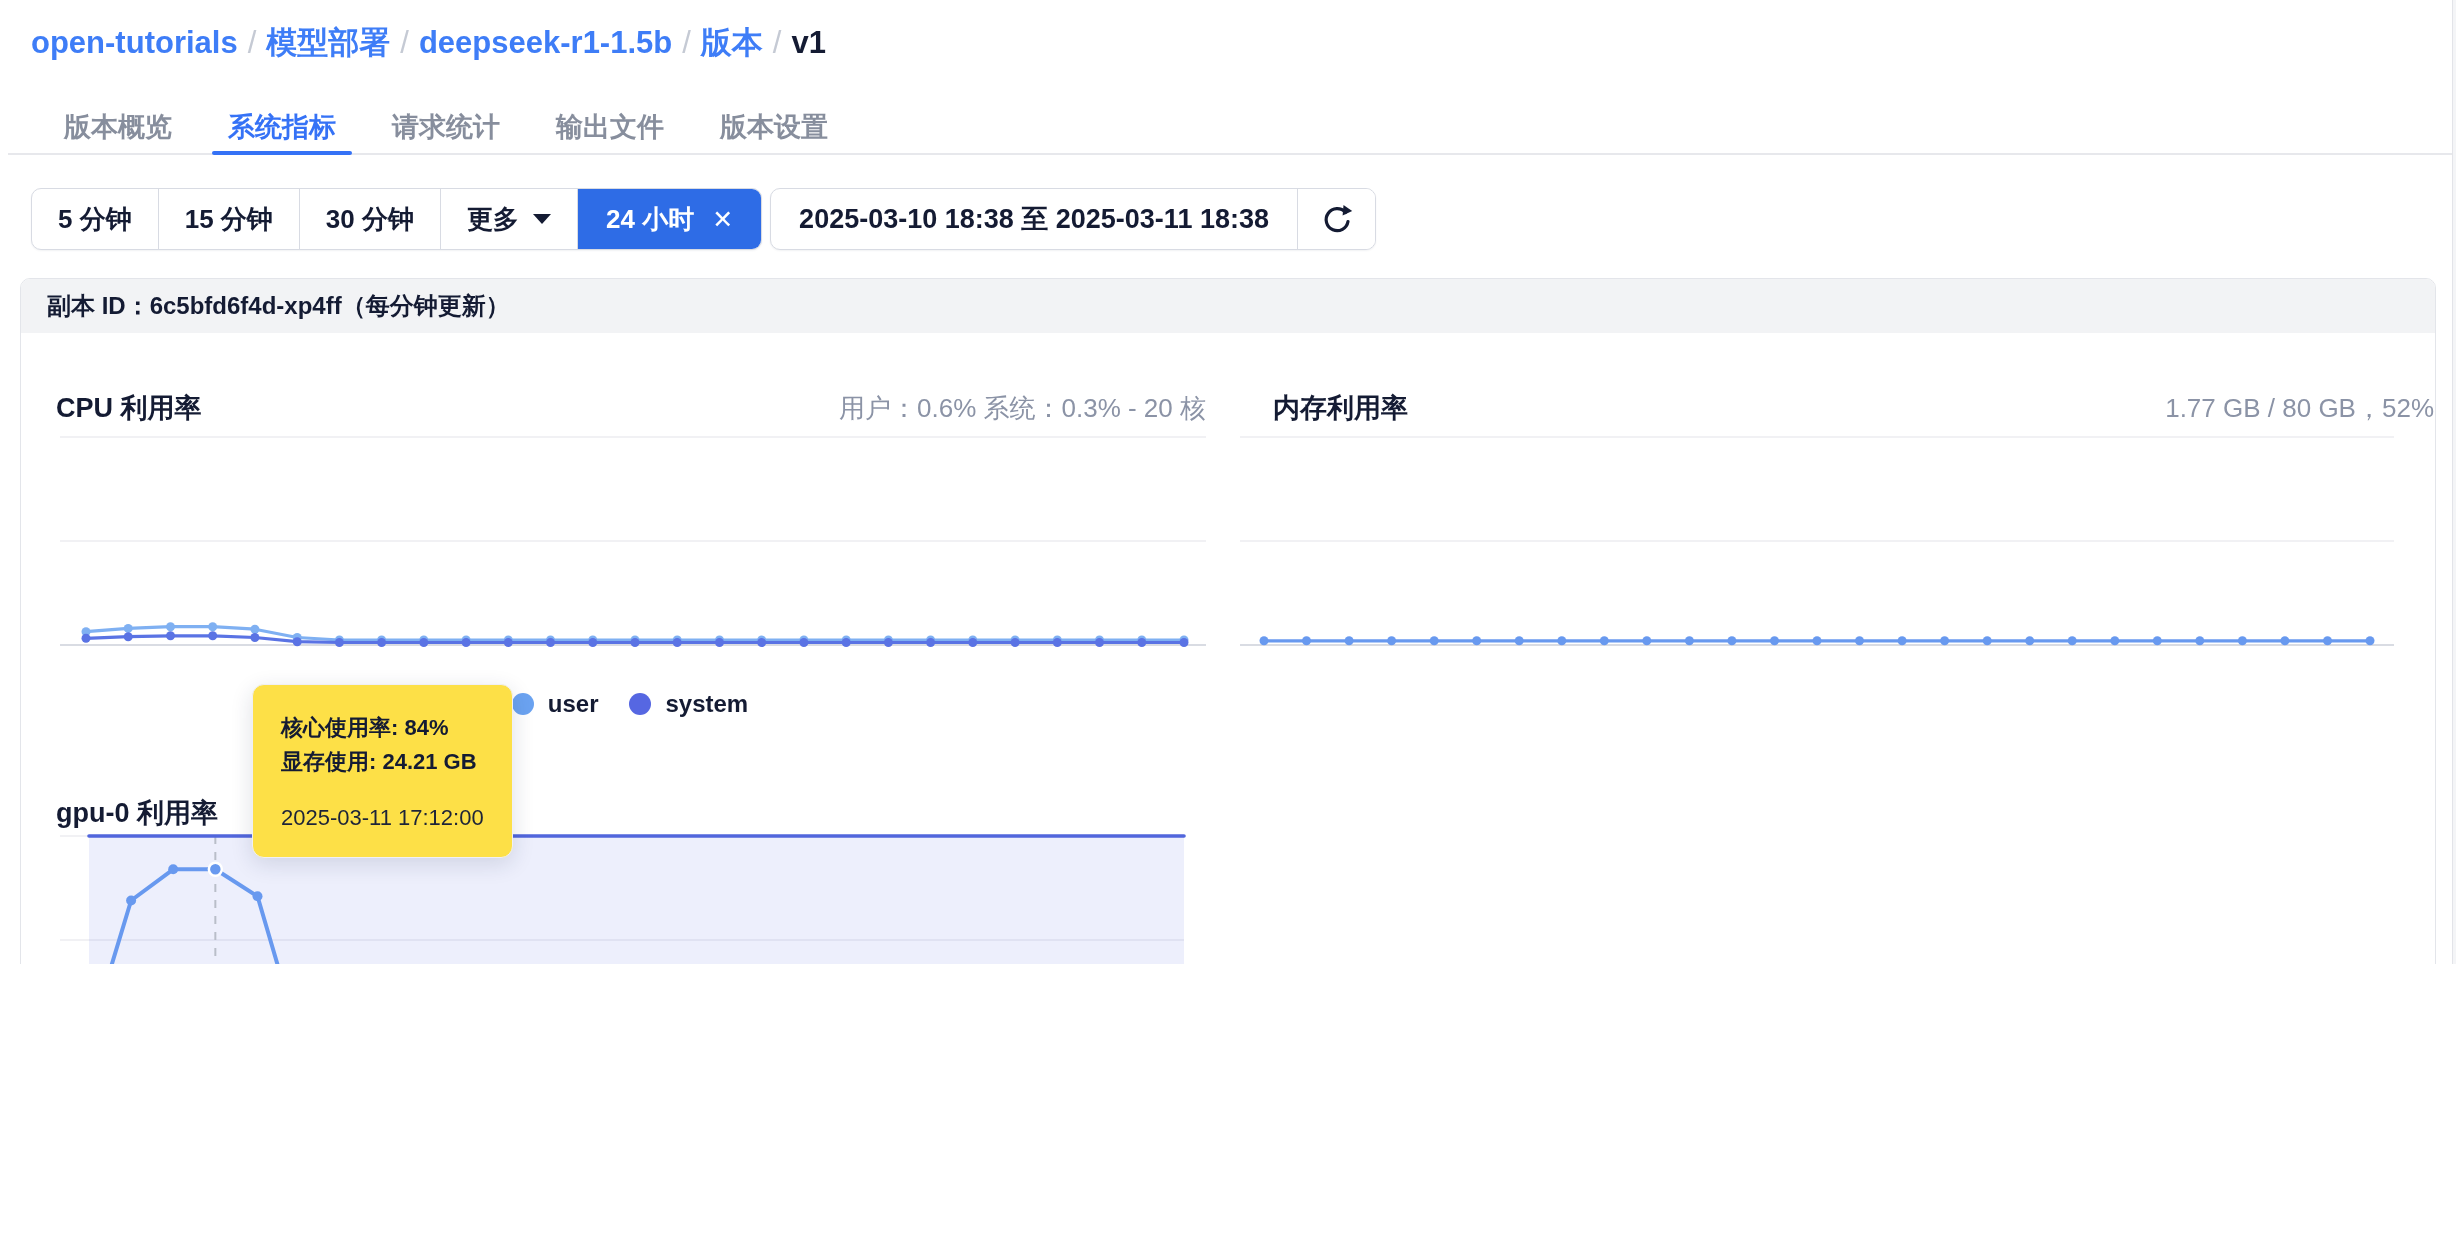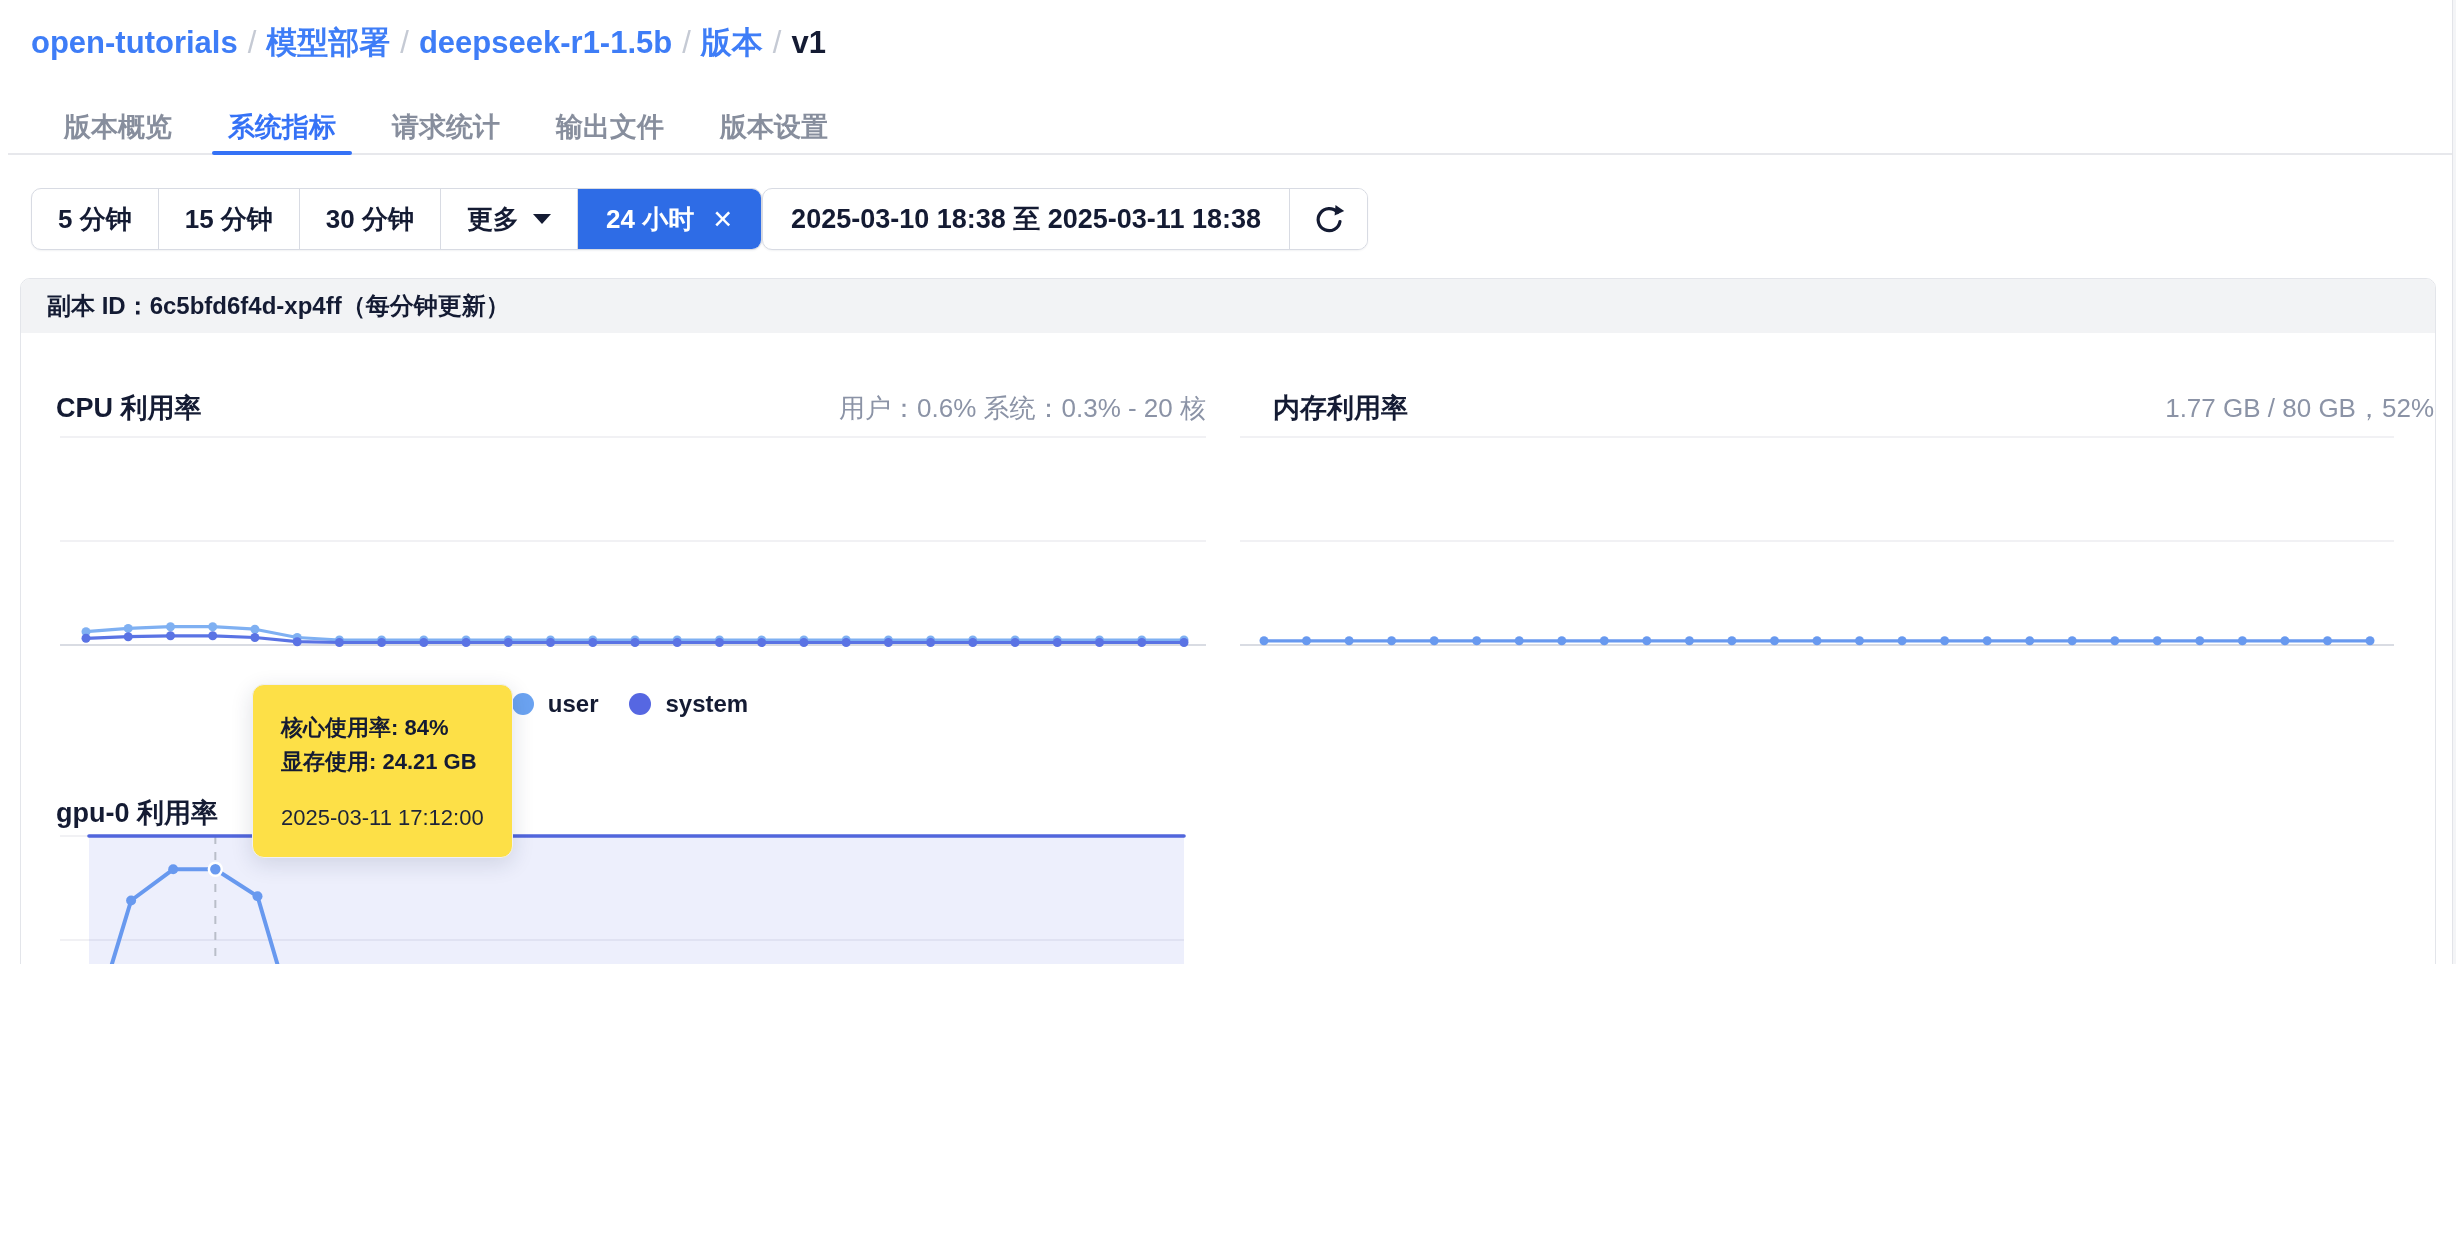--- a/index.html
+++ b/index.html
@@ -13,21 +13,21 @@
   .bc-item.current { color: #141b33; cursor: default; }
   .bc-sep { color: #c5cad4; font-weight: 500; padding: 0 10px; }
 
   
   .tabbar { position: absolute; left: 0; right: 4px; top: 101px; height: 54px; border-bottom: 2px solid #e7e8ec; padding-left: 56px; display: flex; gap: 56px; margin-left: 8px; }
   .tab { position: relative; font-size: 27px; font-weight: 600; color: #878e9d; line-height: 52px; cursor: pointer; white-space: nowrap; }
   .tab.active { color: #3572f6; font-weight: 700; }
   .tab.active::after { content: ""; position: absolute; left: -16px; right: -16px; bottom: -2px; height: 4px; background: #3572f6; border-radius: 2px; }
 
   
-  .toolbar { position: absolute; left: 31px; top: 188px; height: 62px; display: flex; gap: 0; }
+  .toolbar { position: absolute; left: 31px; top: 188px; height: 62px; display: flex; gap: 8px; }
   .btn-group { display: flex; align-items: stretch; height: 62px; background: #fff; border: 1.5px solid #d8dbe3; border-radius: 10px; overflow: hidden; box-shadow: 0 1px 2px rgba(25,35,70,0.06); }
   .range-btn { display: flex; align-items: center; padding: 0 26px; font-size: 26px; font-weight: 700; color: #141b33; border-right: 1.5px solid #d8dbe3; cursor: pointer; white-space: nowrap; }
   .range-btn:last-child { border-right: none; }
   .range-btn.active { background: #2e6ce6; color: #fff; border-right: none; padding: 0 28px; }
   .caret { width: 0; height: 0; border-left: 9px solid transparent; border-right: 9px solid transparent; border-top: 10px solid #141b33; margin-left: 14px; }
   .close-x { font-size: 25px; font-weight: 400; margin-left: 18px; line-height: 1; }
   .date-display { display: flex; align-items: center; padding: 0 28px; font-size: 27px; font-weight: 600; color: #141b33; cursor: pointer; white-space: nowrap; }
   .refresh-btn { width: 78px; display: flex; align-items: center; justify-content: center; border-left: 1.5px solid #d8dbe3; cursor: pointer; background: #fff; }
 
   

